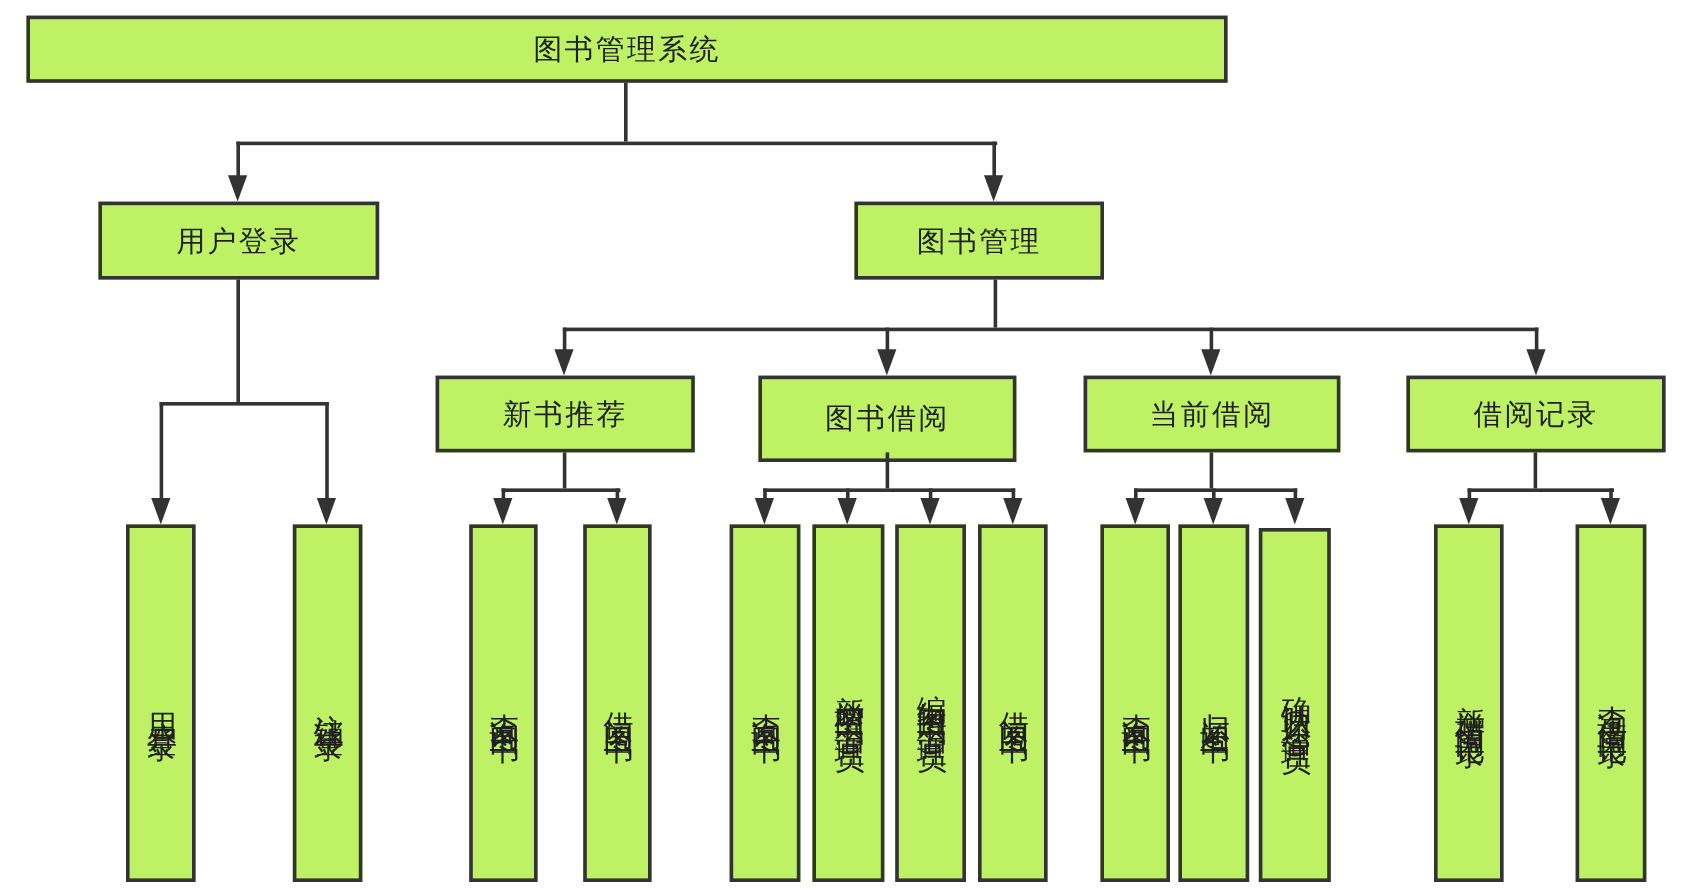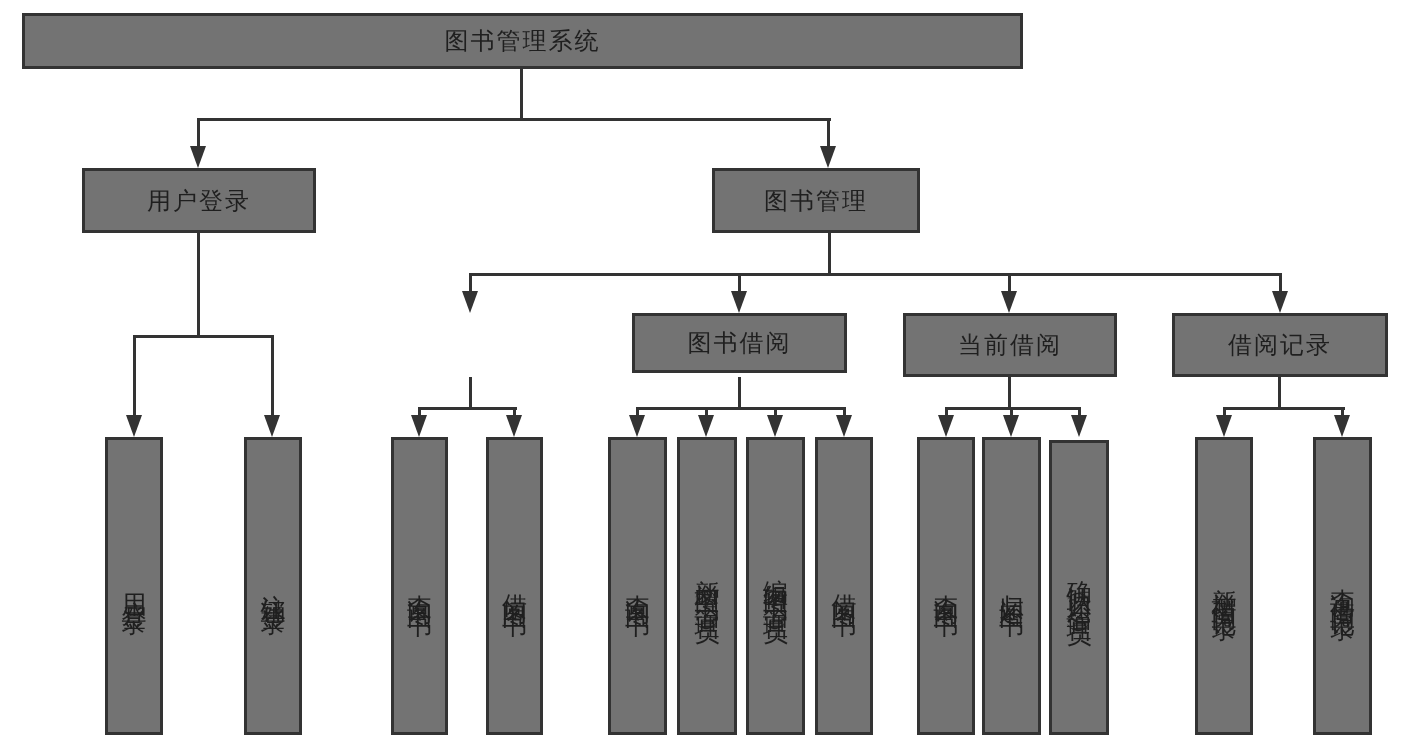--- a/index.html
+++ b/index.html
@@ -2,21 +2,21 @@
 <html style="--line: #333333; --text: #1f1f1f;"><head>
 <meta charset="utf-8">
 <style>
   :root { --line:#333333; --text:#1f1f1f; }
   html,body { margin:0; padding:0; background:#ffffff; }
   .stage {
     position:relative; width:1405px; height:747px; background:#ffffff;
     font-family:"Liberation Sans","DejaVu Sans",sans-serif; overflow:hidden;
   }
   .box {
-    position:absolute; box-sizing:border-box; background:#737373;
+    position:absolute; box-sizing:border-box; background:#bef264;
     border:3px solid var(--line); color:var(--text);
     display:flex; align-items:center; justify-content:center;
   }
   .box-h { font-size:24px; letter-spacing:2px; }
   .box-v {
     writing-mode:vertical-rl; text-orientation:mixed;
     font-size:25px; letter-spacing:6px; line-height:1;
   }
   .vline { position:absolute; width:3px; background:var(--line); }
   .hline { position:absolute; height:3px; background:var(--line); }
@@ -65,21 +65,22 @@
     <div class="vline" style="left:469px;top:273px;height:20px;"></div>
     <div class="arrowhead" style="left:462px;top:291px;"></div>
     <div class="vline" style="left:738px;top:273px;height:20px;"></div>
     <div class="arrowhead" style="left:731px;top:291px;"></div>
     <div class="vline" style="left:1008px;top:273px;height:20px;"></div>
     <div class="arrowhead" style="left:1001px;top:291px;"></div>
     <div class="vline" style="left:1279px;top:273px;height:20px;"></div>
     <div class="arrowhead" style="left:1272px;top:291px;"></div>
   </div>
 
-  <div class="box box-h" style="left:632px;top:313px;width:215px;height:60px;">图书借阅</div>
+  <div class="box box-h" style="left:363px;top:313px;width:216px;height:64px;">新书推荐</div>
+  <div class="box box-h" style="left:632px;top:313px;width:215px;height:72px;">图书借阅</div>
   <div class="box box-h" style="left:1172px;top:313px;width:216px;height:64px;">借阅记录</div>
   <div class="box box-h" style="left:903px;top:313px;width:214px;height:64px;">当前借阅</div>
 
   <div>
     <div class="vline" style="left:469px;top:377px;height:30px;"></div>
     <div class="hline" style="left:418px;top:407px;width:99px;"></div>
     <div class="vline" style="left:418px;top:407px;height:10px;"></div>
     <div class="arrowhead" style="left:411px;top:415px;"></div>
     <div class="vline" style="left:513px;top:407px;height:10px;"></div>
     <div class="arrowhead" style="left:506px;top:415px;"></div>

